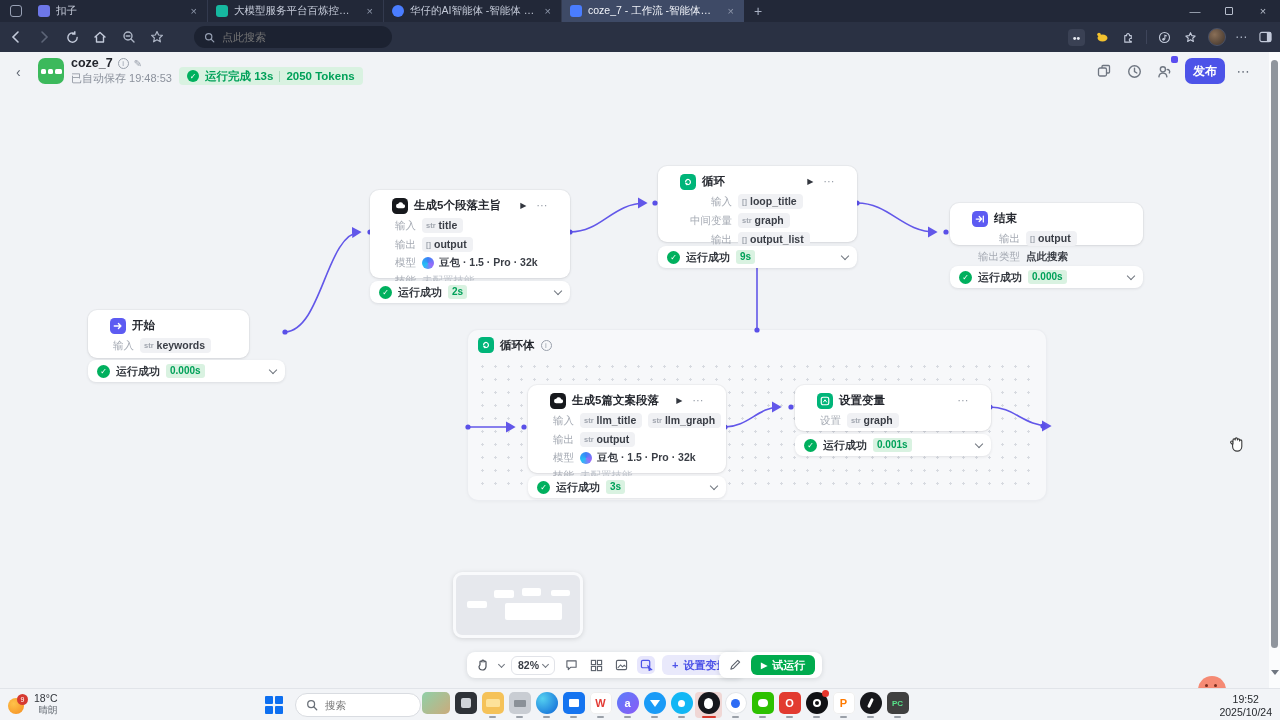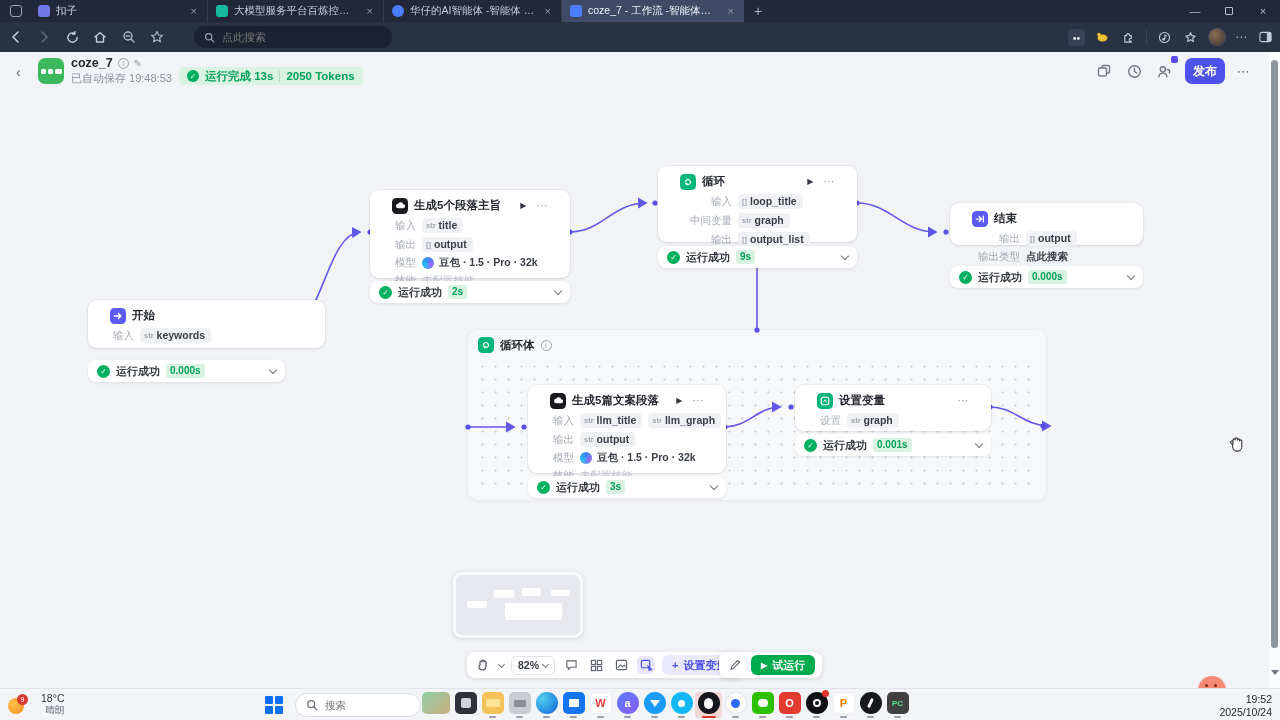--- a/index.html
+++ b/index.html
@@ -101,38 +101,38 @@
   .vscroll { position:absolute; right:0; top:0; width:11px; height:636px; background:#fbfcfd; }
   .vthumb { position:absolute; right:2px; top:8px; width:7px; height:588px; background:#8f959d; border-radius:4px; }
   .varrow { position:absolute; right:1.5px; top:618px; width:0; height:0; border-left:4px solid transparent; border-right:4px solid transparent; border-top:5px solid #6f7681; }
 
   .handcur { position:absolute; left:1228px; top:384px; font-size:13px; }
   .peek { position:absolute; left:1198px; top:624px; width:28px; height:28px; border-radius:50%; background:#f58a74; }
   .peek i { position:absolute; top:8px; width:3px; height:3px; background:#7c2d1e; border-radius:50%; }
 
   
   .taskbar { position:absolute; left:0; top:688px; width:1280px; height:32px; background:#f2f4f7; border-top:1px solid #e1e4e9; }
-  .weather { position:absolute; left:8px; top:3px; display:flex; align-items:center; gap:13px; }
+  .weather { position:absolute; left:8px; top:3px; display:flex; align-items:center; gap:6px; }
   .wsun { position:relative; width:20px; height:20px; }
   .wsun .s { position:absolute; left:0; top:4px; width:16px; height:16px; background:radial-gradient(circle at 35% 35%, #ffc24a, #f48c1f); border-radius:50%; }
   .wsun .b { position:absolute; right:0; top:0; width:11px; height:11px; background:#d63a31; border-radius:50%; color:#fff; font-size:7px; display:flex; align-items:center; justify-content:center; }
   .wtxt1 { font-size:10.5px; color:#30343a; line-height:12px; }
   .wtxt2 { font-size:9.5px; color:#6a7078; line-height:11px;text-align:right; }
   .startbtn { position:absolute; left:265px; top:7px; width:18px; height:18px; display:grid; grid-template-columns:8px 8px; grid-template-rows:8px 8px; gap:1.6px; }
   .startbtn i { background:#0e6ff0; border-radius:1px; }
   .tsearch { position:absolute; left:295px; top:4px; width:126px; height:24px; background:#fff; border:1px solid #d9dce1; border-radius:13px; display:flex; align-items:center; gap:7px; padding:0 10px; }
   .tsearch input { border:none; outline:none; background:transparent; font-size:10.5px; color:#5f6570; width:80px; font-family:inherit; }
   .ticons { position:absolute; left:420px; top:3px; display:flex; align-items:flex-start; }
   .tic { position:relative; width:27px; height:26px; display:flex; justify-content:center; }
   .tic .g { width:22px; height:22px; border-radius:5px; display:flex; align-items:center; justify-content:center; font-size:11px; font-weight:700; }
   .tic .dash { position:absolute; bottom:0; left:10px; width:7px; height:2px; border-radius:1px; background:#9aa0a8; }
   .tic.active { background:#f0d7d5; border-radius:4px; }
   .tic.active .dash { background:#d6382c; width:14px; left:7px; }
   .tic .badge { position:absolute; right:1px; top:-2px; width:7px; height:7px; background:#e5352b; border-radius:50%; }
-  .clock { position:absolute; right:8px; top:4px; text-align:right; font-size:10.5px; color:#25282d; line-height:12.5px; }
+  .clock { position:absolute; right:8px; top:4px; text-align:center; font-size:10.5px; color:#25282d; line-height:12.5px; }
 
   .circle { border-radius:50% !important; }
 </style>
 </head>
 <body>
 
 <div class="screen">
 
   <div class="tabstrip">
     <div class="blogo"></div>
@@ -328,21 +328,21 @@
       <svg width="15" height="15" viewBox="0 0 14 14">
           <circle cx="5.5" cy="5" r="2.4" stroke="#6f7681" stroke-width="1.3" fill="none"></circle>
           <path d="M1.8 12 C2 9.5 4 8.5 5.5 8.5 C7 8.5 9 9.5 9.2 12" stroke="#6f7681" stroke-width="1.3" fill="none" stroke-linecap="round"></path>
           <path d="M9.5 5.2 A2 2 0 0 1 11.5 8.3" stroke="#6f7681" stroke-width="1.3" fill="none" stroke-linecap="round"></path>
         </svg>
       <span class="collab-badge"></span>
     </span>
     <button class="pubbtn">发布</button>
     <span class="hico" style="left:1231px; top:7px; color:#6f7681; font-size:13px">⋯</span>
 
-    <div class="node" style="left:88px; top:248px; width:237px; height:48px">
+    <div class="node" style="left:88px; top:258px; width:161px; height:48px">
       <div class="nhead">
         <span class="nico start">
             <svg width="10" height="10" viewBox="0 0 12 12">
               <path d="M1.5 6 H9 M6.5 3 L9.5 6 L6.5 9" stroke="#fff" stroke-width="1.6" fill="none" stroke-linecap="round" stroke-linejoin="round"></path>
             </svg>
           </span>
         <span class="ntitle">开始</span>
       </div>
       <div class="nrow">
         <span class="nlbl w26">输入</span>

